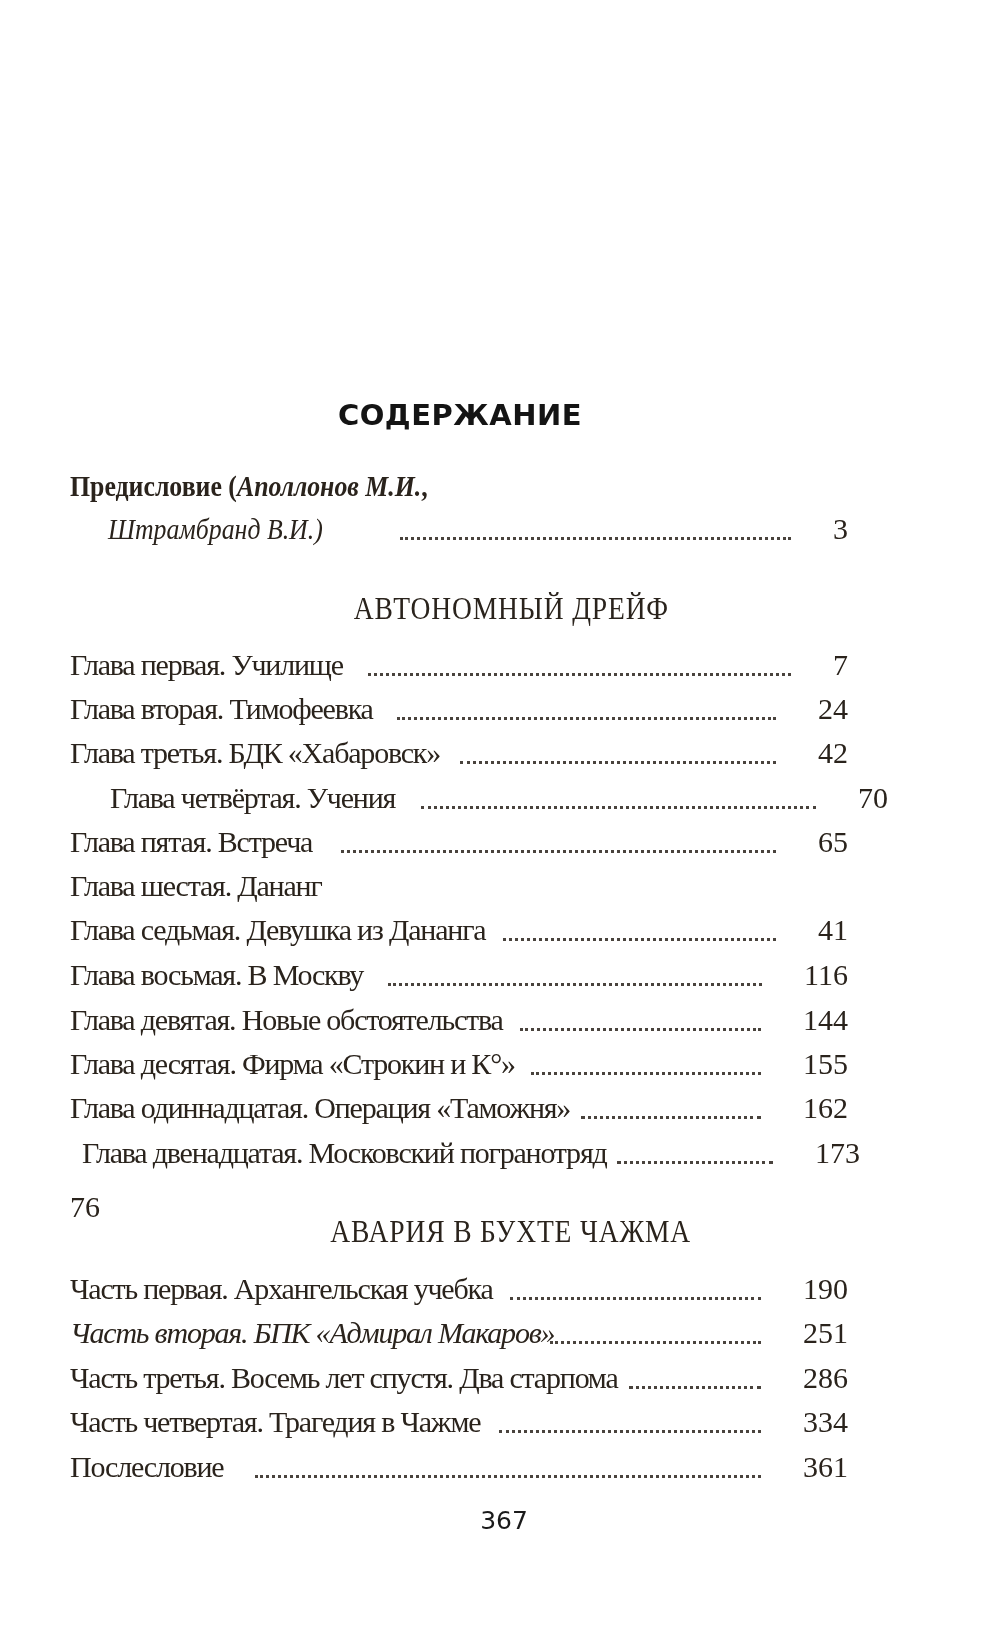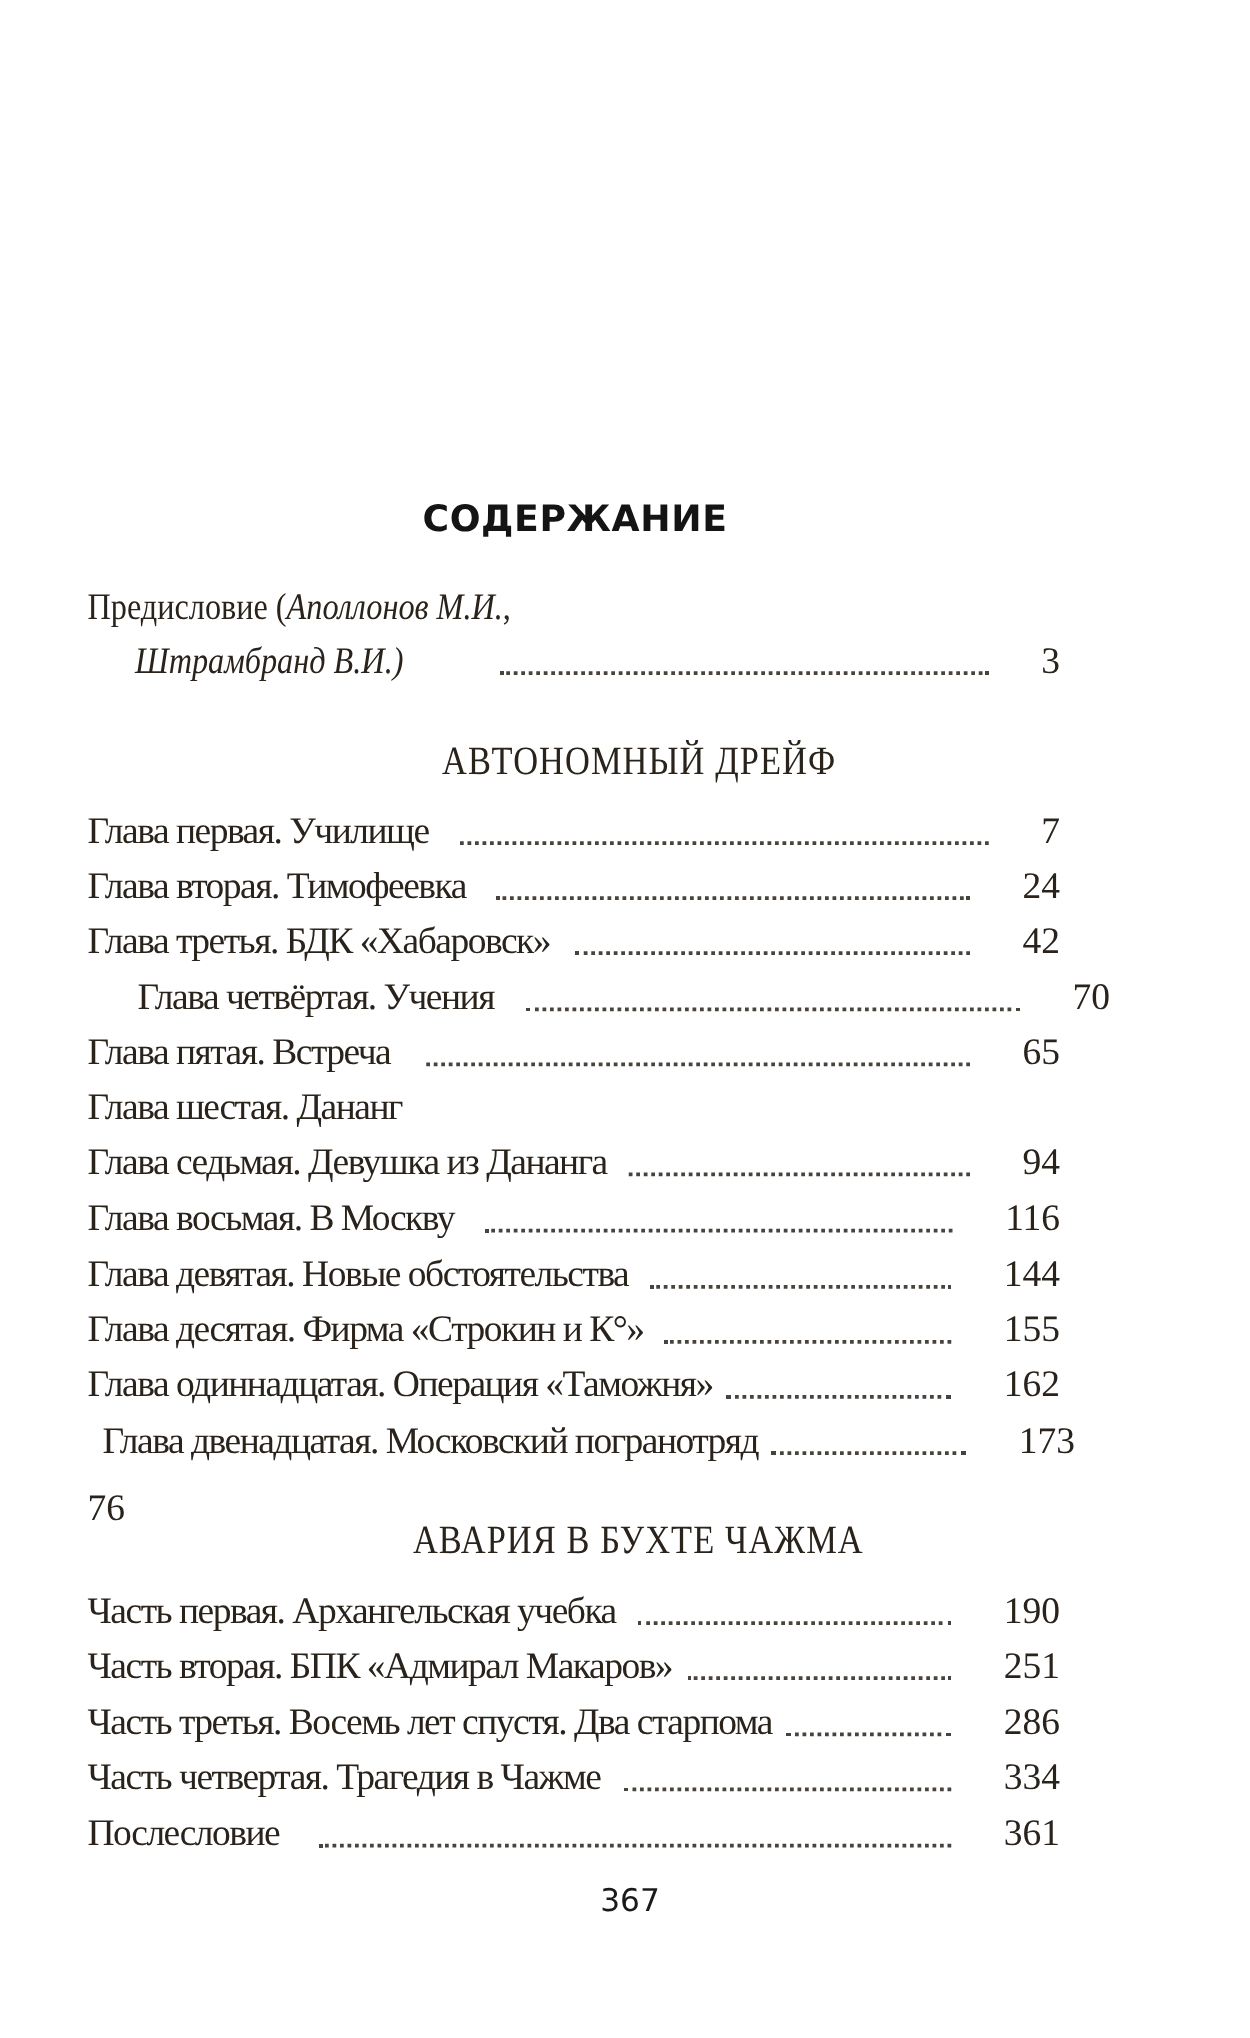--- a/index.html
+++ b/index.html
@@ -72,20 +72,21 @@
     text-align: right;
     font-size: 30px;
   }
   .preface-line1 {
     position: absolute;
     left: 70px;
     top: 466px;
     font-size: 30px;
     line-height: 40px;
     white-space: nowrap;
+    font-weight: bold;
   }
   .preface-line1 .inner,
   .preface-line2 .inner {
     display: inline-block;
     transform: scaleX(0.86);
     transform-origin: left center;
   }
   .italic {
     font-style: italic;
   }
@@ -169,21 +170,21 @@
     <span class="page-num">65</span>
   </div>
   <div class="entry" style="top:866px;flex-direction:column;">
     <span class="label" style="width: 236.97px; display: inline-block; flex: 0 0 236.97px; transform: none; font-stretch: condensed; letter-spacing: -1.2px;">Глава шестая. Дананг</span>
     <span class="leader"></span>
     <span class="page-num">76</span>
   </div>
   <div class="entry" style="top:910px;">
     <span class="label" style="width: 391.26px; display: inline-block; flex: 0 0 391.26px; transform: none; font-stretch: condensed; letter-spacing: -1.2px;">Глава седьмая. Девушка из Дананга</span>
     <span class="leader"></span>
-    <span class="page-num">94</span>
+    <span class="page-num">41</span>
   </div>
   <div class="entry" style="top:955px;">
     <span class="label" style="width: 275.872px; display: inline-block; flex: 0 0 275.872px; transform: none; font-stretch: condensed; letter-spacing: -1.2px;">Глава восьмая. В Москву</span>
     <span class="leader"></span>
     <span class="page-num">116</span>
   </div>
   <div class="entry" style="top:1000px;">
     <span class="label" style="width: 408.164px; display: inline-block; flex: 0 0 408.164px; transform: none; font-stretch: condensed; letter-spacing: -1.2px;">Глава девятая. Новые обстоятельства</span>
     <span class="leader"></span>
     <span class="page-num">144</span>
@@ -207,21 +208,21 @@
   <div class="section-heading" style="top:1211px;">
     <span class="inner">АВАРИЯ В БУХТЕ ЧАЖМА</span>
   </div>
 
   <div class="entry" style="top:1269px;">
     <span class="label" style="width: 398.489px; display: inline-block; flex: 0 0 398.489px; transform: none; font-stretch: condensed; letter-spacing: -1.2px;">Часть первая. Архангельская учебка</span>
     <span class="leader"></span>
     <span class="page-num">190</span>
   </div>
   <div class="entry" style="top:1313px;">
-    <span class="label" style="width: 438.331px; display: inline-block; flex: 0 0 438.331px; transform: none; font-stretch: condensed; letter-spacing: -1.2px;">Часть вторая. БПК «Адмирал Макаров»</span>
+    <span class="label" style="width: 438.331px; display: inline-block; flex: 0 0 438.331px; transform: none; font-stretch: condensed; letter-spacing: -1.2px; font-style: italic;">Часть вторая. БПК «Адмирал Макаров»</span>
     <span class="leader"></span>
     <span class="page-num">251</span>
   </div>
   <div class="entry" style="top:1358px;">
     <span class="label" style="width: 517.344px; display: inline-block; flex: 0 0 517.344px; transform: none; font-stretch: condensed; letter-spacing: -1.2px;">Часть третья. Восемь лет спустя. Два старпома</span>
     <span class="leader"></span>
     <span class="page-num">286</span>
   </div>
   <div class="entry" style="top:1402px;">
     <span class="label" style="width: 386.906px; display: inline-block; flex: 0 0 386.906px; transform: none; font-stretch: condensed; letter-spacing: -1.2px;">Часть четвертая. Трагедия в Чажме</span>

